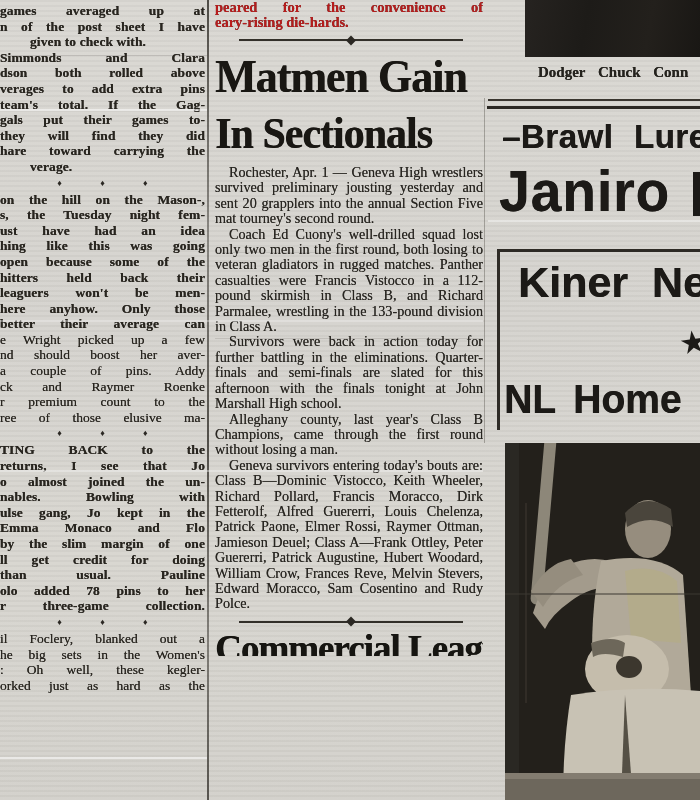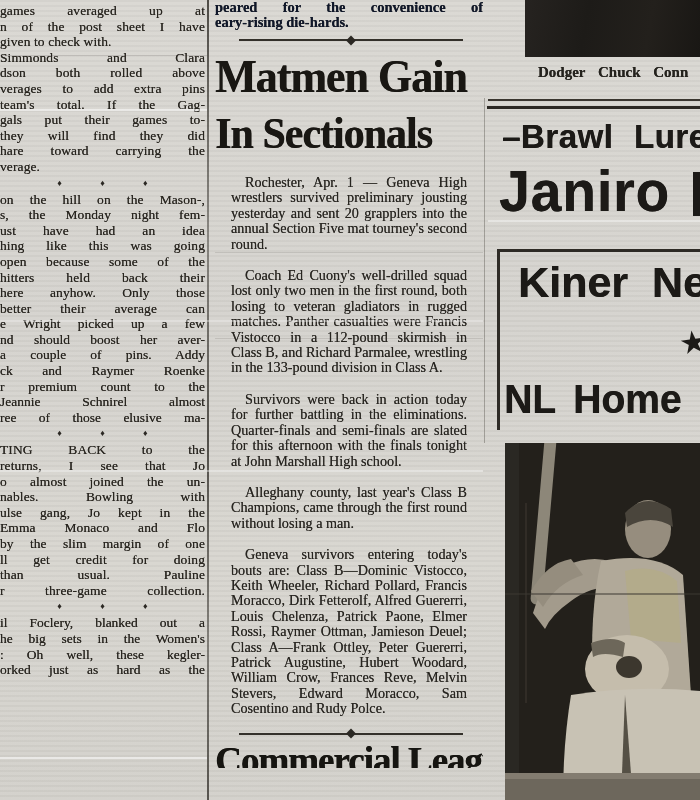--- a/index.html
+++ b/index.html
@@ -14,60 +14,60 @@
   
   .left-col{
     position:absolute;left:0;top:3px;width:205px;
   }
   .jline{
     font:400 13.5px/15.6px "Liberation Serif", serif;
     text-align:justify;text-align-last:justify;
     color:#28251f;text-shadow:0 0 .45px rgba(20,18,14,.75);
     width:205px;overflow:hidden;white-space:nowrap;
   }
-  .jline.heavy{font-weight:400;letter-spacing:.1px;}
-  .jline.flush{text-align-last:left;}
+  .jline.heavy{font-weight:700;letter-spacing:.1px;}
+  .jline.flush{text-align-last:left;margin-left:30px;}
   .diamond-sep{
     text-align:center;font-size:9px;line-height:13px;letter-spacing:18px;
     color:#2b2823;padding-left:18px;margin:2px 0;
   }
   
   .vrule{
     position:absolute;left:207px;top:0;width:2px;height:800px;
     background:linear-gradient(180deg, rgba(45,42,36,.8), rgba(45,42,36,.45) 30%, rgba(45,42,36,.78) 55%, rgba(45,42,36,.5) 80%, rgba(45,42,36,.75));
   }
   .vcrease{
     position:absolute;left:484px;top:98px;width:1px;height:345px;
     background:rgba(60,56,48,.35);
   }
   
   .mid-col{position:absolute;left:215px;top:0;width:268px;}
   .frag-line{
-    font:700 14.5px/15px "Liberation Serif", serif;color:#0f172a;
+    font:700 14.5px/15px "Liberation Serif", serif;color:#b91c1c;
     text-align:justify;text-align-last:justify;width:268px;overflow:hidden;white-space:nowrap;
     text-shadow:0 0 .4px rgba(20,18,14,.8);
   }
   .frag-line.flush{text-align-last:left;}
   .rule-diamond{
     position:relative;height:2px;background:#33302a;margin:9px 20px 6px 24px;
   }
   .rule-diamond::after{
     content:"";position:absolute;left:50%;top:-2.5px;width:7px;height:7px;
     background:#2b2823;transform:translateX(-50%) rotate(45deg);
   }
   .matmen{
     font:700 44px/56px "Liberation Serif", serif;color:#191713;
     letter-spacing:-1px;transform:scaleY(1.06);transform-origin:top left;
     text-shadow:.5px 0 0 #191713;white-space:nowrap;
   }
   .matmen.l2{font-size:42px;}
   .article{margin-top:6px;}
   .body-para{
     font:400 14.2px/15.4px "Liberation Serif", serif;color:#272520;
-    text-align:justify;text-indent:14px;margin:16px;
+    text-align:justify;text-indent:14px;margin:0;
     text-shadow:0 0 .4px rgba(25,22,18,.7);
     hyphens:auto;-webkit-hyphens:auto;
   }
   .commercial-clip{
     height:27px;overflow:hidden;margin-top:3px;
   }
   .commercial{
     font:700 37px/40px "Liberation Serif", serif;color:#161511;
     letter-spacing:-1px;white-space:nowrap;text-shadow:.5px 0 0 #161511;
   }
@@ -128,44 +128,45 @@
       <div class="jline heavy">Simmonds and Clara</div>
       <div class="jline heavy">dson both rolled above</div>
       <div class="jline heavy">verages to add extra pins</div>
       <div class="jline heavy">team's total. If the Gag-</div>
       <div class="jline heavy">gals put their games to-</div>
       <div class="jline heavy">they will find they did</div>
       <div class="jline heavy">hare toward carrying the</div>
       <div class="jline heavy flush">verage.</div>
       <div class="diamond-sep">♦ ♦ ♦</div>
       <div class="jline heavy">on the hill on the Mason-,</div>
-      <div class="jline heavy">s, the Monday night fem-</div>
+      <div class="jline heavy">s, the Tuesday night fem-</div>
       <div class="jline heavy">ust have had an idea</div>
       <div class="jline heavy">hing like this was going</div>
       <div class="jline heavy">open because some of the</div>
       <div class="jline heavy">hitters held back their</div>
+      <div class="jline heavy">leaguers won't be men-</div>
       <div class="jline heavy">here anyhow. Only those</div>
       <div class="jline heavy">better their average can</div>
       <div class="jline">e Wright picked up a few</div>
       <div class="jline">nd should boost her aver-</div>
       <div class="jline">a couple of pins. Addy</div>
       <div class="jline">ck and Raymer Roenke</div>
       <div class="jline">r premium count to the</div>
-      <div class="jline">Jeannie Schnirel almost</div>
       <div class="jline">ree of those elusive ma-</div>
       <div class="diamond-sep">♦ ♦ ♦</div>
       <div class="jline heavy">TING BACK to the</div>
       <div class="jline heavy">returns, I see that Jo</div>
       <div class="jline heavy">o almost joined the un-</div>
       <div class="jline heavy">nables. Bowling with</div>
       <div class="jline heavy">ulse gang, Jo kept in the</div>
       <div class="jline heavy">Emma Monaco and Flo</div>
       <div class="jline heavy">by the slim margin of one</div>
       <div class="jline heavy">ll get credit for doing</div>
       <div class="jline heavy">than usual. Pauline</div>
+      <div class="jline heavy">olo added 78 pins to her</div>
       <div class="jline heavy">r three-game collection.</div>
       <div class="diamond-sep">♦ ♦ ♦</div>
       <div class="jline">il Foclery, blanked out a</div>
       <div class="jline">he big sets in the Women's</div>
       <div class="jline">: Oh well, these kegler-</div>
       <div class="jline">orked just as hard as the</div>
     </div>
 </div>
 
 <div class="vrule"></div>

